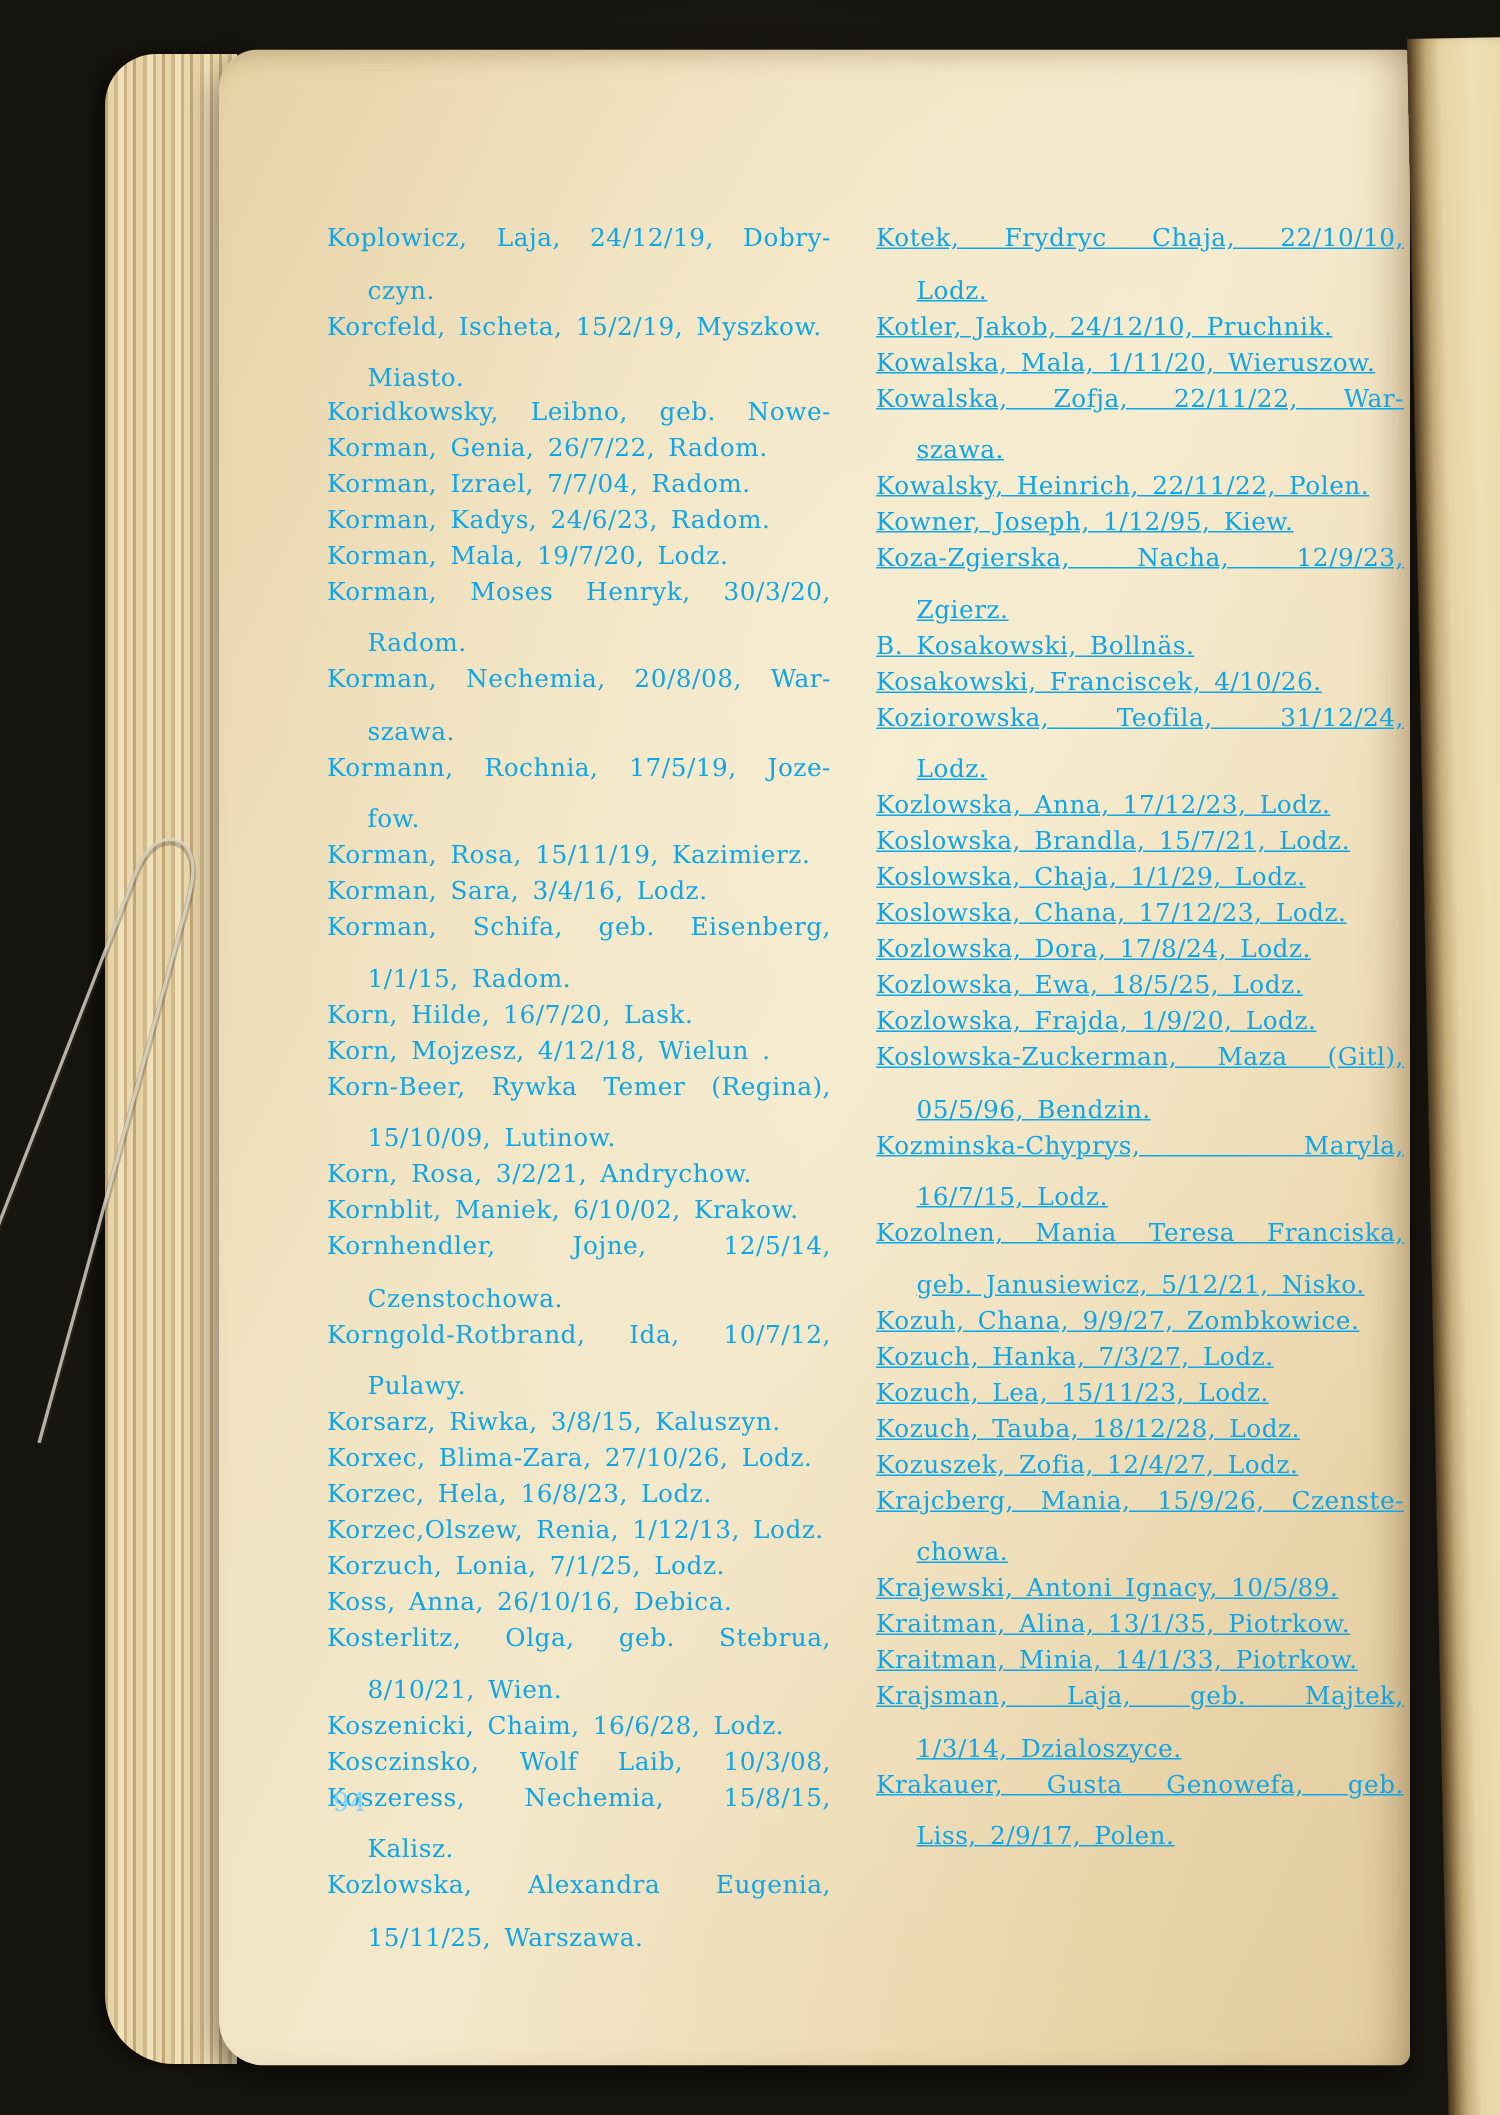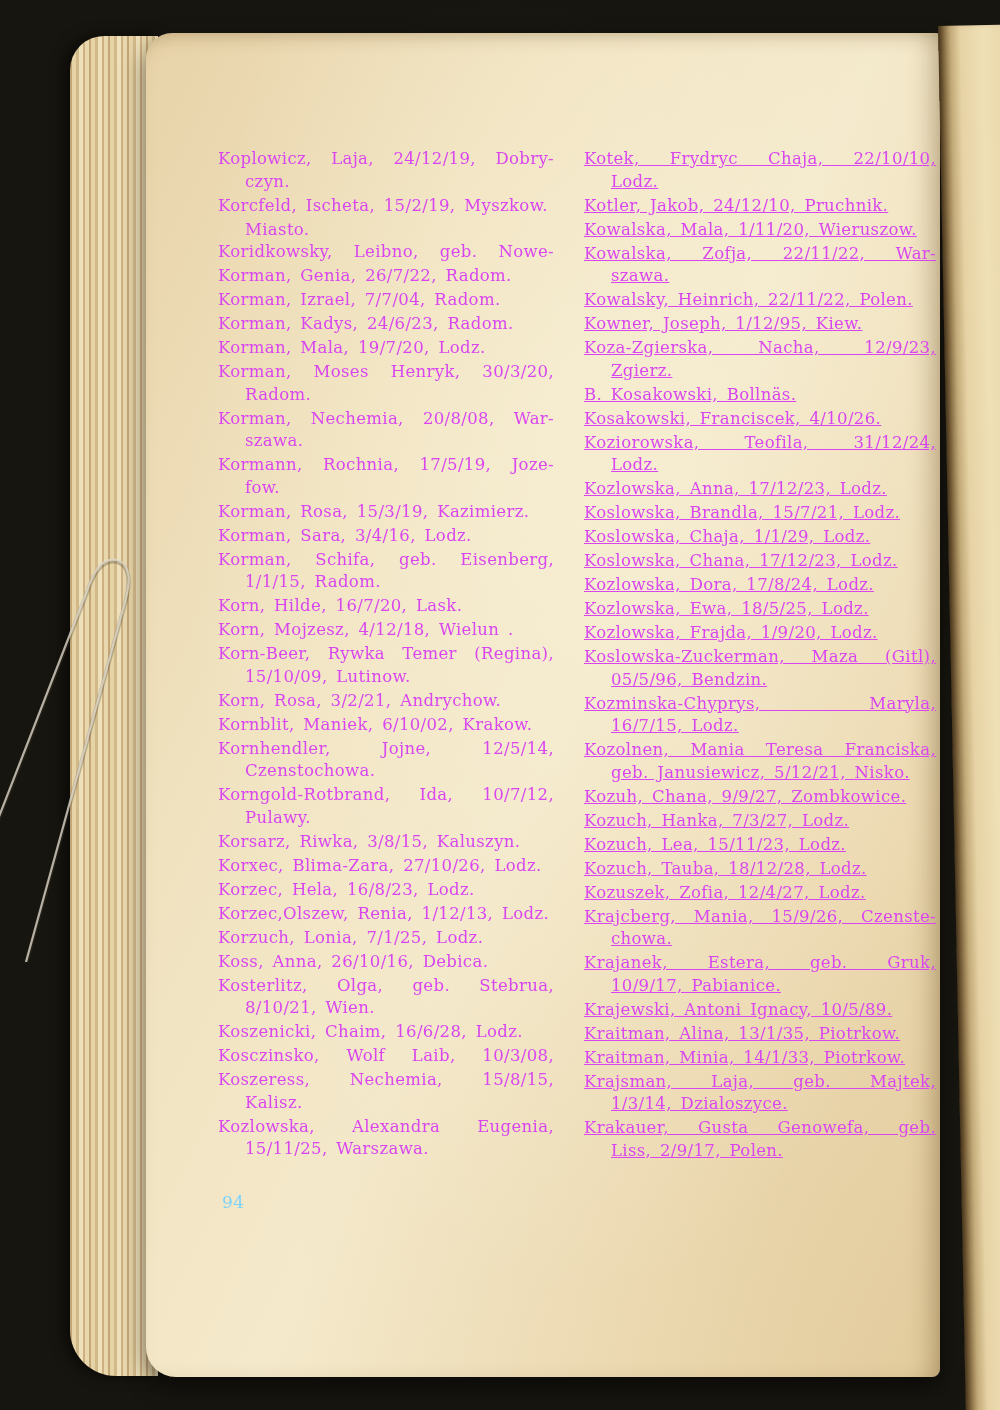--- a/index.html
+++ b/index.html
@@ -43,30 +43,30 @@
     position:absolute;left:938px;top:26px;width:90px;height:1400px;
     transform:rotate(-1.15deg);transform-origin:top left;
     background:linear-gradient(90deg,
       #5e4a2c 0,#8f7448 5px,#c2a978 12px,#e6d2a4 22px,
       #efe0b6 44px,#e8d6a8 70px,#e2cd9c 100%);
     box-shadow:inset 8px 0 10px -6px rgba(40,25,8,.6);
   }
 
   
   .col{
-    position:absolute;top:148px;color:#d946ef;
+    position:absolute;top:148px;color:#0ea5e9;
     font-size:16.5px;line-height:22.5px;
     letter-spacing:.35px;word-spacing:3.2px;
   }
   .col-left{left:218px;width:336px;}
   .col-right{left:584px;width:352px;text-decoration:underline;}
   .entry{margin-bottom:1.5px;}
   .line{min-height:22.5px;}
   .line.full{text-align-last:justify;}
-  .line.cont{padding-left:27px;}
+  .line.cont{padding-left:27px;margin-top:12px;}
 
   .page-number{
     position:absolute;left:222px;top:1192px;
     color:#7dd3fc;font-size:17px;letter-spacing:.5px;
   }
 
   
   .loop-svg{position:absolute;left:0px;top:512px;width:210px;height:450px;}
 </style>
 </head>
@@ -110,21 +110,21 @@
       </div>
       <div class="entry">
         <div class="line full">Korman, Nechemia, 20/8/08, War-</div>
         <div class="line cont">szawa.</div>
       </div>
       <div class="entry">
         <div class="line full">Kormann, Rochnia, 17/5/19, Joze-</div>
         <div class="line cont">fow.</div>
       </div>
       <div class="entry">
-        <div class="line">Korman, Rosa, 15/3/19, Kazimierz.</div>
+        <div class="line">Korman, Rosa, 15/11/19, Kazimierz.</div>
       </div>
       <div class="entry">
         <div class="line">Korman, Sara, 3/4/16, Lodz.</div>
       </div>
       <div class="entry">
         <div class="line full">Korman, Schifa, geb. Eisenberg,</div>
         <div class="line cont">1/1/15, Radom.</div>
       </div>
       <div class="entry">
         <div class="line">Korn, Hilde, 16/7/20, Lask.</div>
@@ -266,24 +266,20 @@
       </div>
       <div class="entry">
         <div class="line">Kozuch, Tauba, 18/12/28, Lodz.</div>
       </div>
       <div class="entry">
         <div class="line">Kozuszek, Zofia, 12/4/27, Lodz.</div>
       </div>
       <div class="entry">
         <div class="line full">Krajcberg, Mania, 15/9/26, Czenste-</div>
         <div class="line cont">chowa.</div>
-      </div>
-      <div class="entry">
-        <div class="line full">Krajanek, Estera, geb. Gruk,</div>
-        <div class="line cont">10/9/17, Pabianice.</div>
       </div>
       <div class="entry">
         <div class="line">Krajewski, Antoni Ignacy, 10/5/89.</div>
       </div>
       <div class="entry">
         <div class="line">Kraitman, Alina, 13/1/35, Piotrkow.</div>
       </div>
       <div class="entry">
         <div class="line">Kraitman, Minia, 14/1/33, Piotrkow.</div>
       </div>

